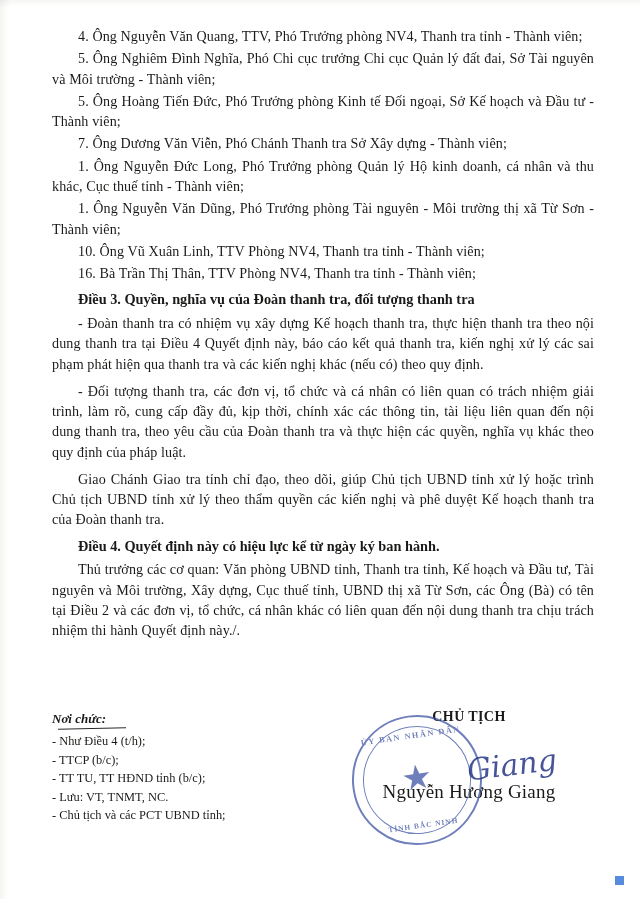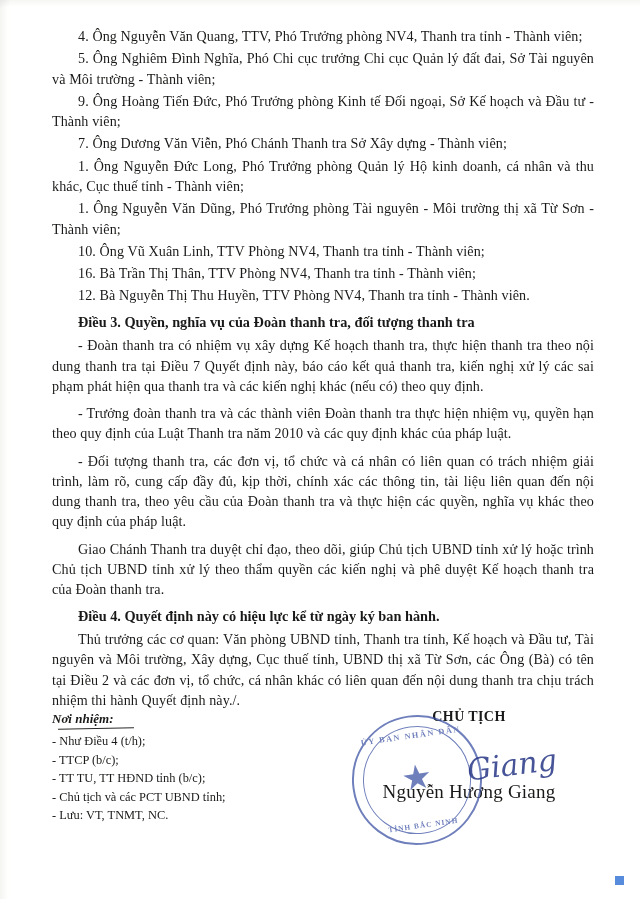--- a/index.html
+++ b/index.html
@@ -181,51 +181,49 @@
 </head>
 <body>
 
 <div id="page">
   <div class="page-edge-left"></div>
   <div class="page-edge-top"></div>
 
   <div>
     <p class="para indent">4. Ông Nguyễn Văn Quang, TTV, Phó Trưởng phòng NV4, Thanh tra tỉnh - Thành viên;</p>
     <p class="para indent">5. Ông Nghiêm Đình Nghĩa, Phó Chi cục trưởng Chi cục Quản lý đất đai, Sở Tài nguyên và Môi trường - Thành viên;</p>
-    <p class="para indent">9. Ông Hoàng Tiến Đức, Phó Trưởng phòng Kinh tế Đối ngoại, Sở Kế hoạch và Đầu tư - Thành viên;</p>
+    <p class="para indent">5. Ông Hoàng Tiến Đức, Phó Trưởng phòng Kinh tế Đối ngoại, Sở Kế hoạch và Đầu tư - Thành viên;</p>
     <p class="para indent">7. Ông Dương Văn Viễn, Phó Chánh Thanh tra Sở Xây dựng - Thành viên;</p>
     <p class="para indent">1. Ông Nguyễn Đức Long, Phó Trưởng phòng Quản lý Hộ kinh doanh, cá nhân và thu khác, Cục thuế tỉnh - Thành viên;</p>
     <p class="para indent">1. Ông Nguyễn Văn Dũng, Phó Trưởng phòng Tài nguyên - Môi trường thị xã Từ Sơn - Thành viên;</p>
     <p class="para indent">10. Ông Vũ Xuân Linh, TTV Phòng NV4, Thanh tra tỉnh - Thành viên;</p>
     <p class="para indent">16. Bà Trần Thị Thân, TTV Phòng NV4, Thanh tra tỉnh - Thành viên;</p>
-    <p class="para indent">12. Bà Nguyễn Thị Thu Huyền, TTV Phòng NV4, Thanh tra tỉnh - Thành viên.</p>
   </div>
 
   <div>
     <p class="heading">Điều 3. Quyền, nghĩa vụ của Đoàn thanh tra, đối tượng thanh tra</p>
-    <p class="para indent">- Đoàn thanh tra có nhiệm vụ xây dựng Kế hoạch thanh tra, thực hiện thanh tra theo nội dung thanh tra tại Điều 7 Quyết định này, báo cáo kết quả thanh tra, kiến nghị xử lý các sai phạm phát hiện qua thanh tra và các kiến nghị khác (nếu có) theo quy định.</p>
-    <p class="para indent spaced">- Trưởng đoàn thanh tra và các thành viên Đoàn thanh tra thực hiện nhiệm vụ, quyền hạn theo quy định của Luật Thanh tra năm 2010 và các quy định khác của pháp luật.</p>
+    <p class="para indent">- Đoàn thanh tra có nhiệm vụ xây dựng Kế hoạch thanh tra, thực hiện thanh tra theo nội dung thanh tra tại Điều 4 Quyết định này, báo cáo kết quả thanh tra, kiến nghị xử lý các sai phạm phát hiện qua thanh tra và các kiến nghị khác (nếu có) theo quy định.</p>
     <p class="para indent spaced">- Đối tượng thanh tra, các đơn vị, tổ chức và cá nhân có liên quan có trách nhiệm giải trình, làm rõ, cung cấp đầy đủ, kịp thời, chính xác các thông tin, tài liệu liên quan đến nội dung thanh tra, theo yêu cầu của Đoàn thanh tra và thực hiện các quyền, nghĩa vụ khác theo quy định của pháp luật.</p>
-    <p class="para indent spaced">Giao Chánh Thanh tra duyệt chỉ đạo, theo dõi, giúp Chủ tịch UBND tỉnh xử lý hoặc trình Chủ tịch UBND tỉnh xử lý theo thẩm quyền các kiến nghị và phê duyệt Kế hoạch thanh tra của Đoàn thanh tra.</p>
+    <p class="para indent spaced">Giao Chánh Giao tra tỉnh chỉ đạo, theo dõi, giúp Chủ tịch UBND tỉnh xử lý hoặc trình Chủ tịch UBND tỉnh xử lý theo thẩm quyền các kiến nghị và phê duyệt Kế hoạch thanh tra của Đoàn thanh tra.</p>
   </div>
 
   <div>
     <p class="heading">Điều 4. Quyết định này có hiệu lực kể từ ngày ký ban hành.</p>
     <p class="para indent">Thủ trưởng các cơ quan: Văn phòng UBND tỉnh, Thanh tra tỉnh, Kế hoạch và Đầu tư, Tài nguyên và Môi trường, Xây dựng, Cục thuế tỉnh, UBND thị xã Từ Sơn, các Ông (Bà) có tên tại Điều 2 và các đơn vị, tổ chức, cá nhân khác có liên quan đến nội dung thanh tra chịu trách nhiệm thi hành Quyết định này./.</p>
   </div>
 
   <div class="footer">
     <div class="footer-left">
-      <div class="recip-title">Nơi nhiệm:</div>
+      <div class="recip-title">Nơi chức:</div>
       <ul class="recip-list">
         <li>- Như Điều 4 (t/h);</li>
         <li>- TTCP (b/c);</li>
         <li>- TT TU, TT HĐND tỉnh (b/c);</li>
+        <li>- Lưu: VT, TNMT, NC.</li>
         <li>- Chủ tịch và các PCT UBND tỉnh;</li>
-        <li>- Lưu: VT, TNMT, NC.</li>
       </ul>
     </div>
 
     <div class="footer-right">
       <div class="sign-title">CHỦ TỊCH</div>
 
       <div class="stamp">
         <div class="stamp-text-top">ỦY BAN NHÂN DÂN</div>
         <div class="stamp-star">★</div>
         <div class="stamp-text-bottom">TỈNH BẮC NINH</div>

